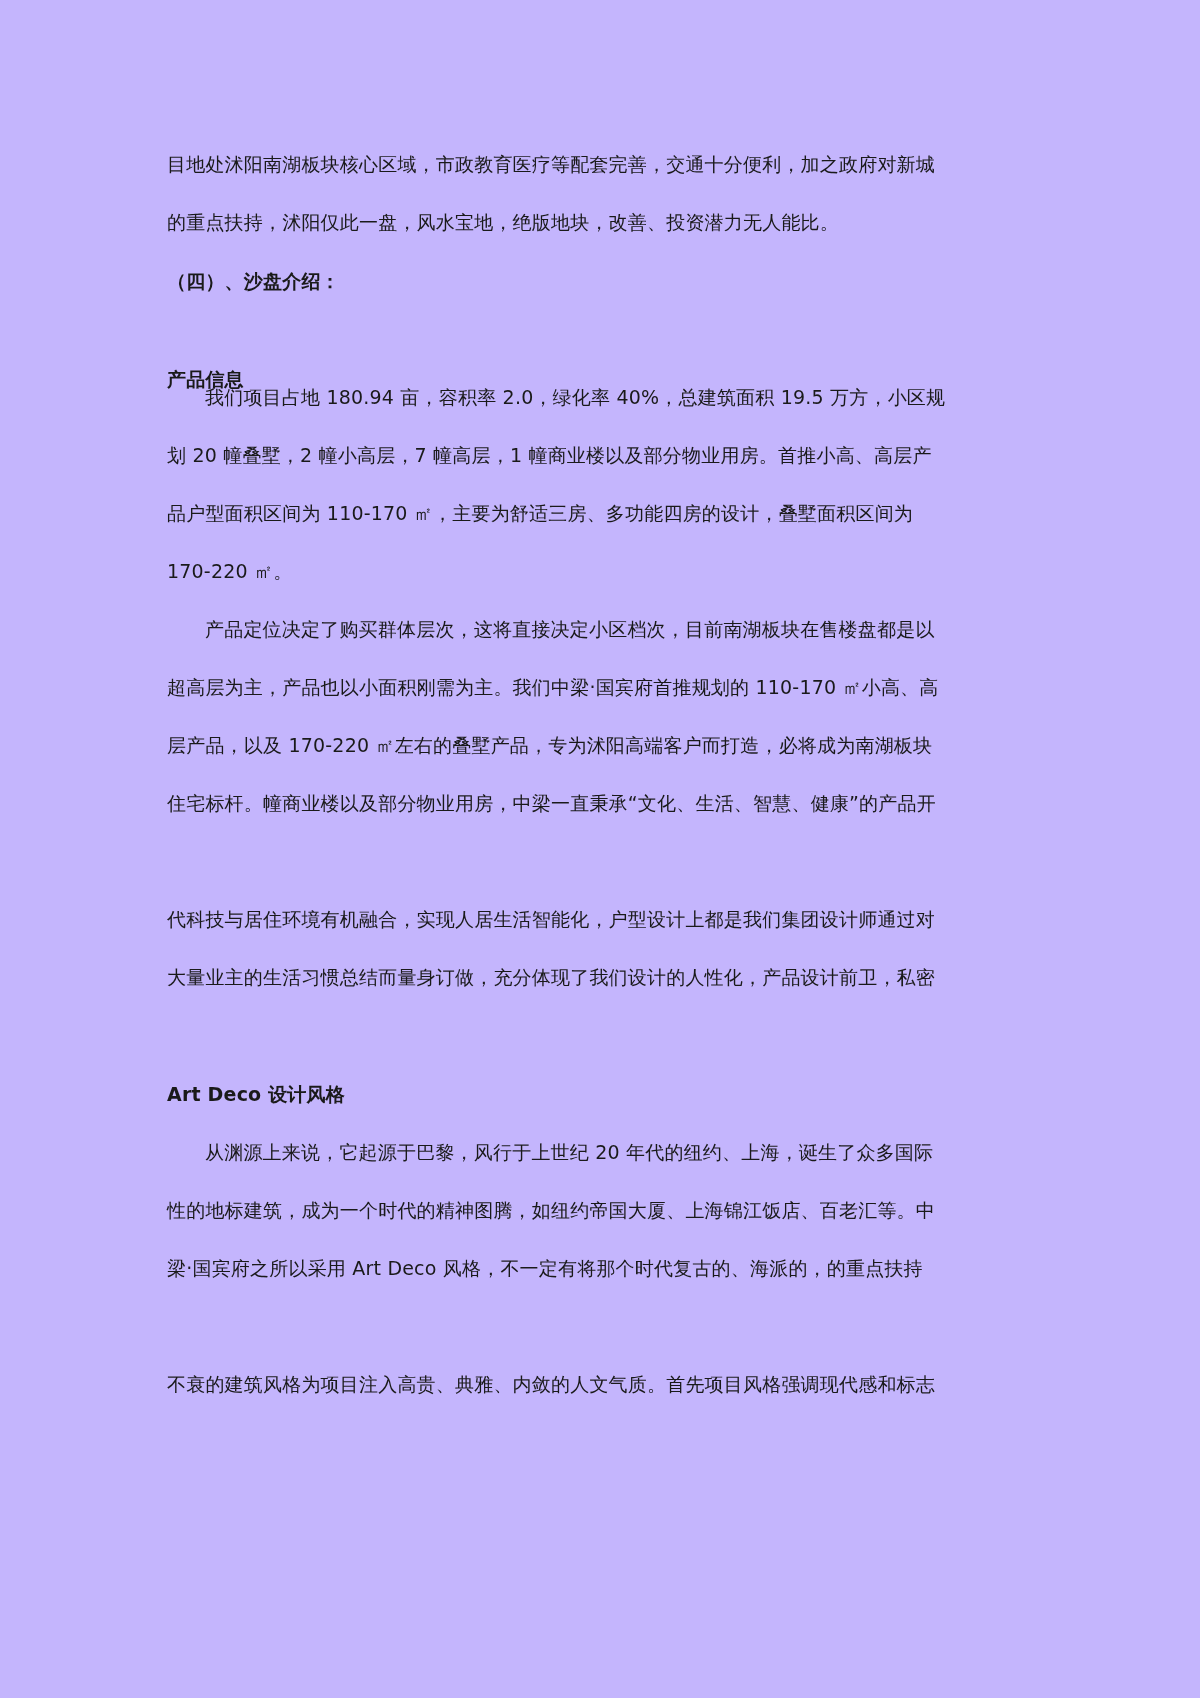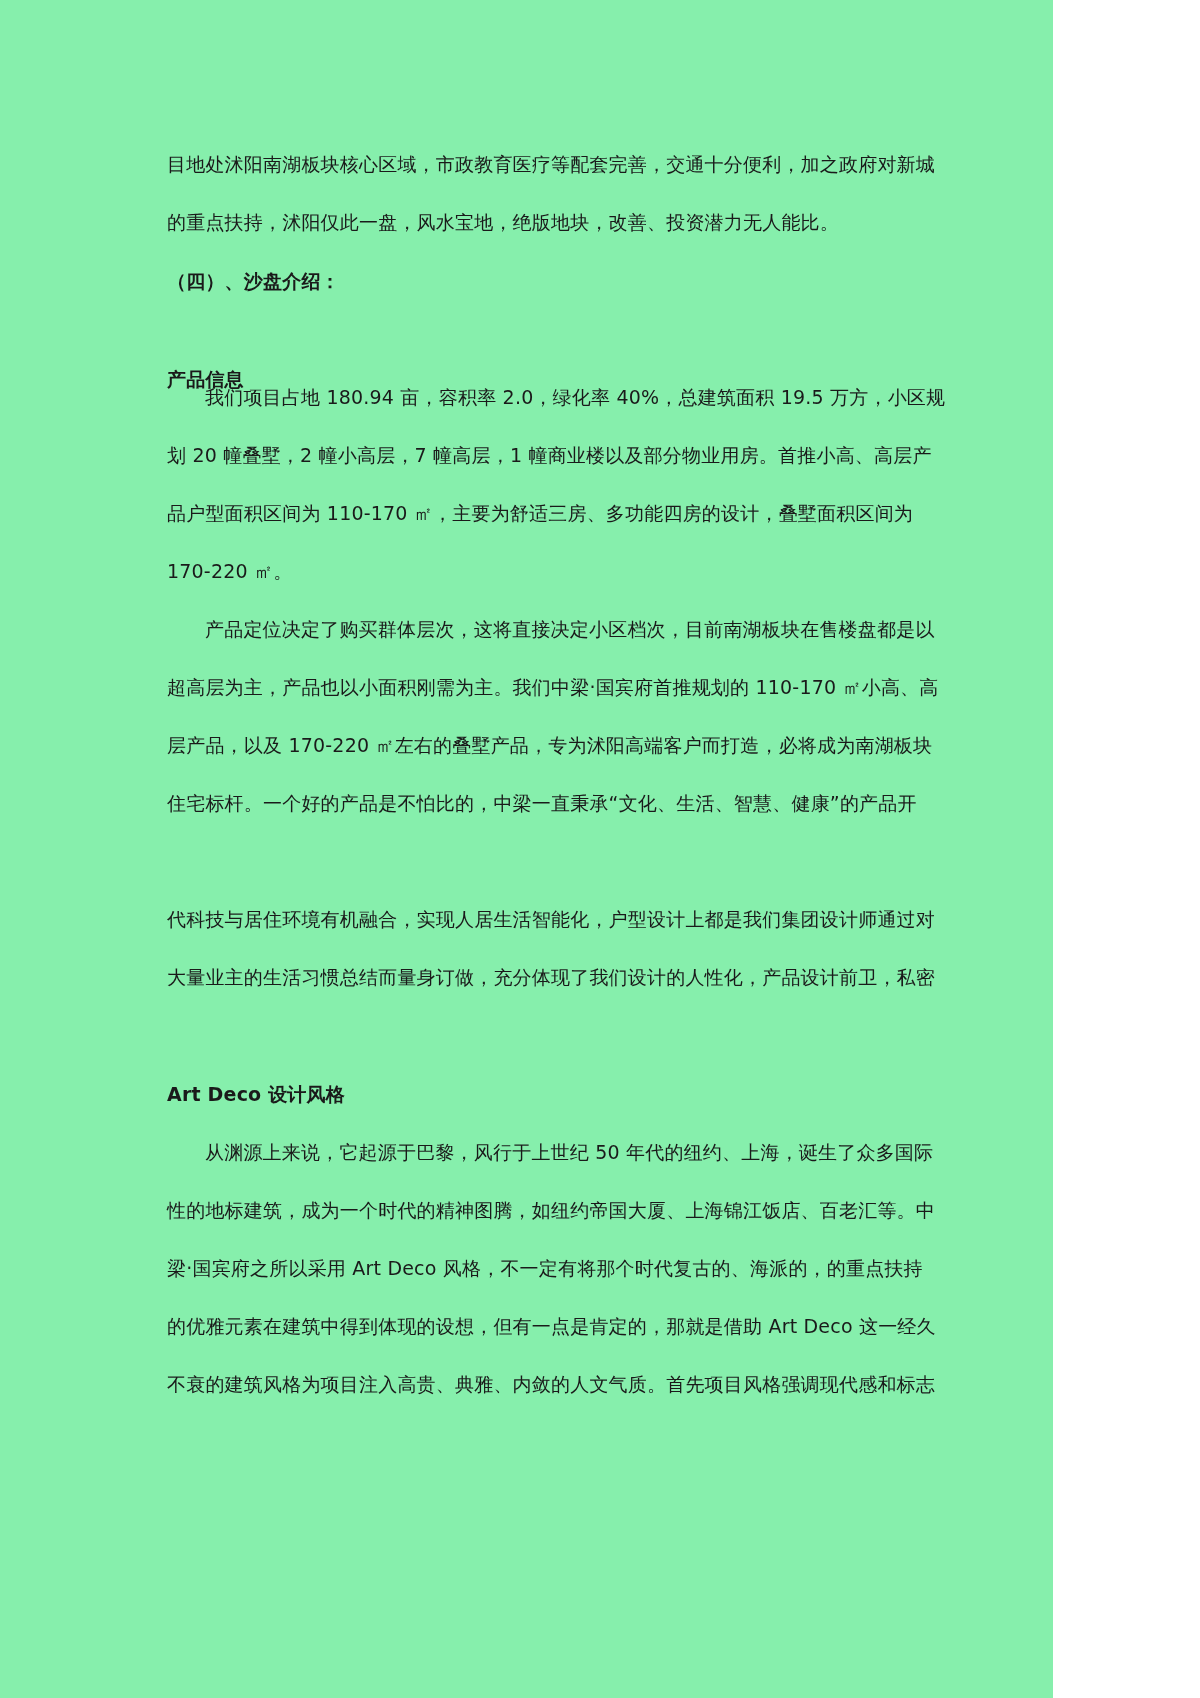--- a/index.html
+++ b/index.html
@@ -12,23 +12,23 @@
       height: 1698px;
       position: relative;
       overflow: hidden;
       font-family: "DejaVu Sans", "Liberation Sans", sans-serif;
       color: #1a1a1a;
     }
     .page {
       position: absolute;
       left: 0;
       top: 0;
-      width: 1053px;
+      width: 1200px;
       height: 1698px;
-      background: #86efac;
+      background: #c4b5fd;
     }
     .line {
       position: absolute;
       left: 167px;
       width: 780px;
       font-size: 19px;
       line-height: 26px;
       white-space: nowrap;
       letter-spacing: 0.2px;
     }
@@ -52,25 +52,24 @@
   <div class="line bold" style="top:326px;margin-top:40px;">产品信息</div>
 
   <div class="line indent" style="top:384px;">我们项目占地 180.94 亩，容积率 2.0，绿化率 40%，总建筑面积 19.5 万方，小区规</div>
   <div class="line" style="top:442px;">划 20 幢叠墅，2 幢小高层，7 幢高层，1 幢商业楼以及部分物业用房。首推小高、高层产</div>
   <div class="line" style="top:500px;">品户型面积区间为 110-170 ㎡，主要为舒适三房、多功能四房的设计，叠墅面积区间为</div>
   <div class="line" style="top:558px;">170-220 ㎡。</div>
 
   <div class="line indent" style="top:616px;">产品定位决定了购买群体层次，这将直接决定小区档次，目前南湖板块在售楼盘都是以</div>
   <div class="line" style="top:674px;">超高层为主，产品也以小面积刚需为主。我们中梁·国宾府首推规划的 110-170 ㎡小高、高</div>
   <div class="line" style="top:732px;">层产品，以及 170-220 ㎡左右的叠墅产品，专为沭阳高端客户而打造，必将成为南湖板块</div>
-  <div class="line" style="top:790px;">住宅标杆。一个好的产品是不怕比的，中梁一直秉承“文化、生活、智慧、健康”的产品开</div>
+  <div class="line" style="top:790px;">住宅标杆。幢商业楼以及部分物业用房，中梁一直秉承“文化、生活、智慧、健康”的产品开</div>
   <div class="line" style="top:906px;">代科技与居住环境有机融合，实现人居生活智能化，户型设计上都是我们集团设计师通过对</div>
   <div class="line" style="top:964px;">大量业主的生活习惯总结而量身订做，充分体现了我们设计的人性化，产品设计前卫，私密</div>
 
   <div class="line bold" style="top:1081px;">Art Deco 设计风格</div>
 
-  <div class="line indent" style="top:1139px;">从渊源上来说，它起源于巴黎，风行于上世纪 50 年代的纽约、上海，诞生了众多国际</div>
+  <div class="line indent" style="top:1139px;">从渊源上来说，它起源于巴黎，风行于上世纪 20 年代的纽约、上海，诞生了众多国际</div>
   <div class="line" style="top:1197px;">性的地标建筑，成为一个时代的精神图腾，如纽约帝国大厦、上海锦江饭店、百老汇等。中</div>
   <div class="line" style="top:1255px;">梁·国宾府之所以采用 Art Deco 风格，不一定有将那个时代复古的、海派的，的重点扶持</div>
-  <div class="line" style="top:1313px;">的优雅元素在建筑中得到体现的设想，但有一点是肯定的，那就是借助 Art Deco 这一经久</div>
   <div class="line" style="top:1371px;">不衰的建筑风格为项目注入高贵、典雅、内敛的人文气质。首先项目风格强调现代感和标志</div>
 
 </div>
 
 </body></html>

